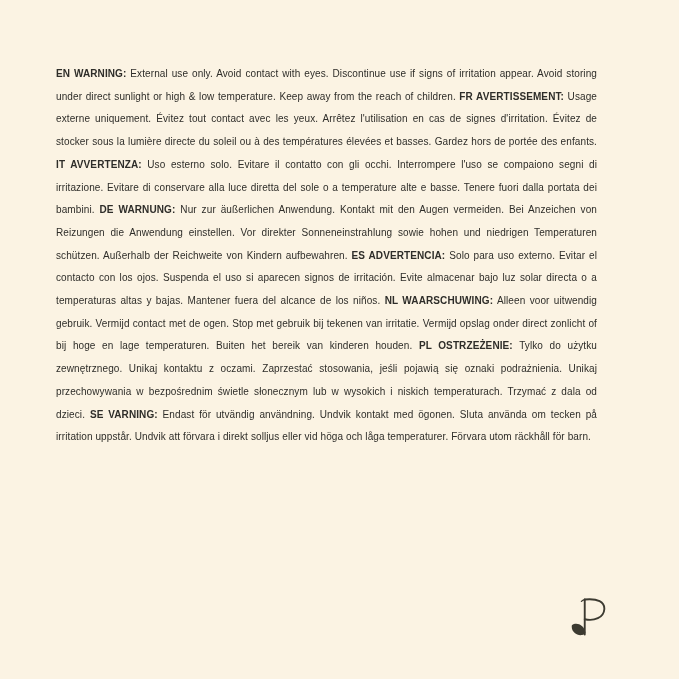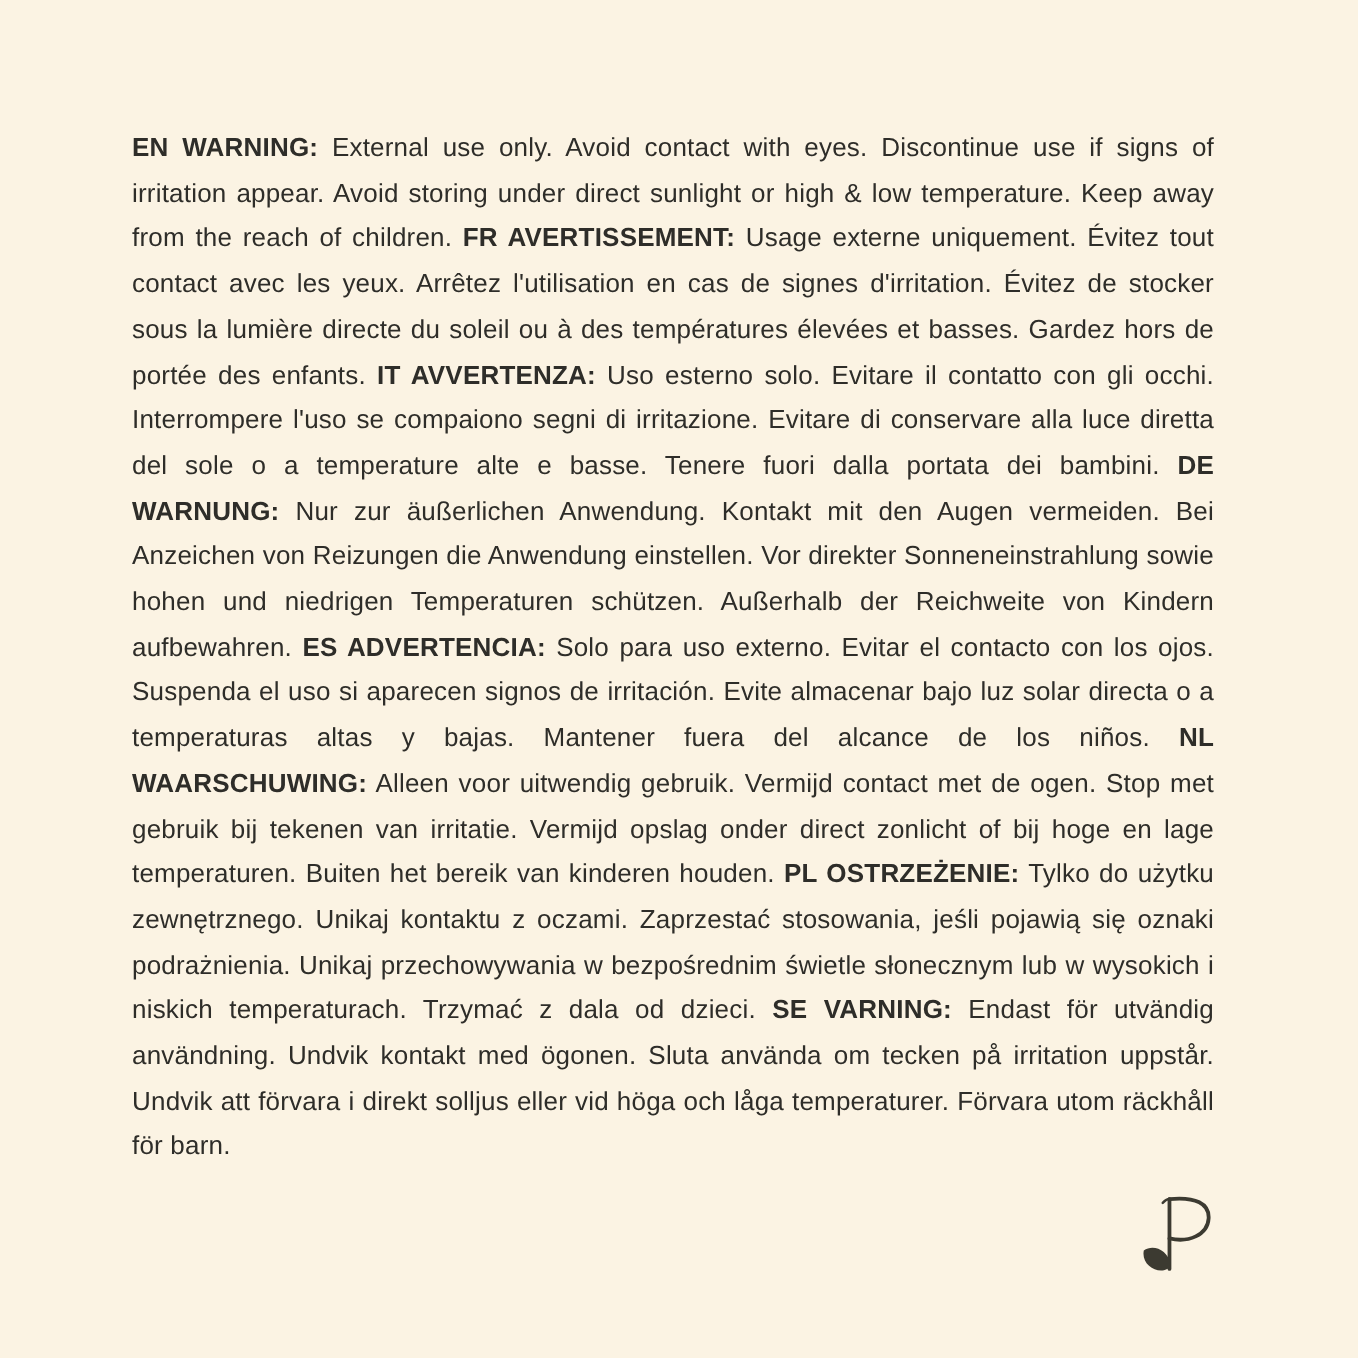--- a/index.html
+++ b/index.html
@@ -13,25 +13,25 @@
     overflow: hidden;
     background: #fbf3e3;
     font-family: "Liberation Sans", "DejaVu Sans", sans-serif;
   }
   .label-canvas {
     position: absolute;
     inset: 0;
   }
   .warning-text {
     position: absolute;
-    left: 66px;
+    left: 56px;
     top: 63px;
     width: 541px;
     margin: 0;
-    font-size: 13px;
+    font-size: 10px;
     line-height: 22.7px;
     letter-spacing: 0.1px;
     color: #2e2d29;
     text-align: justify;
     text-justify: inter-word;
   }
   .lang-heading {
     font-weight: 700;
   }
   .brand-logo {

